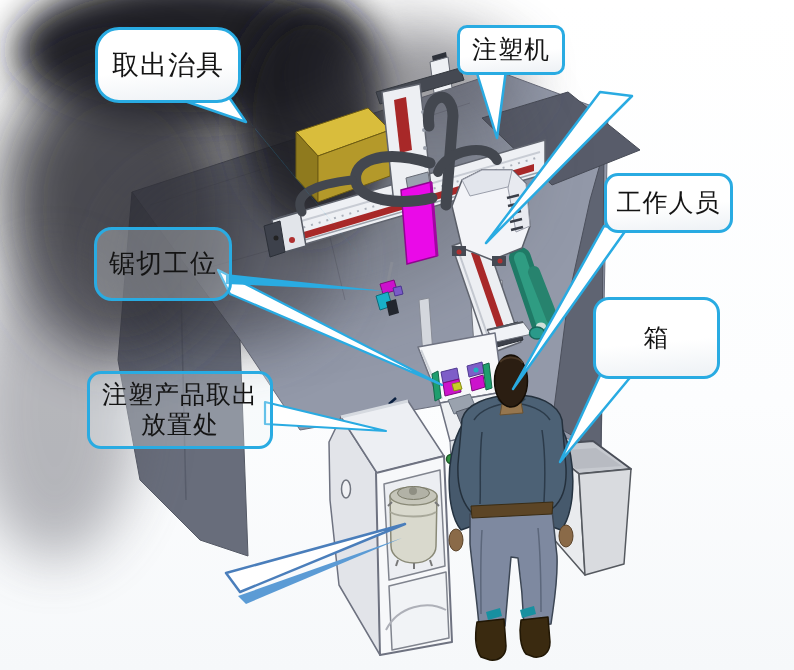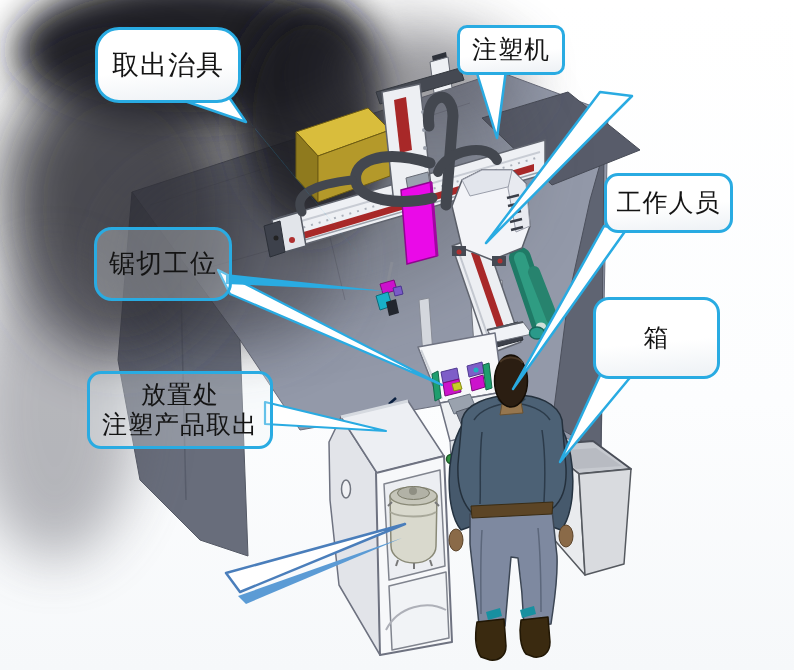--- a/index.html
+++ b/index.html
@@ -257,18 +257,18 @@
 
   <div class="callout co5">
     <div>工作人员</div>
   </div>
 
   <div class="callout co6">
     <div>箱</div>
   </div>
 
   <div class="callout co7 transparent">
+    <div>注塑产品取出</div>
     <div>放置处</div>
-    <div>注塑产品取出</div>
   </div>
 
 
 </div>
 
 </body></html>

